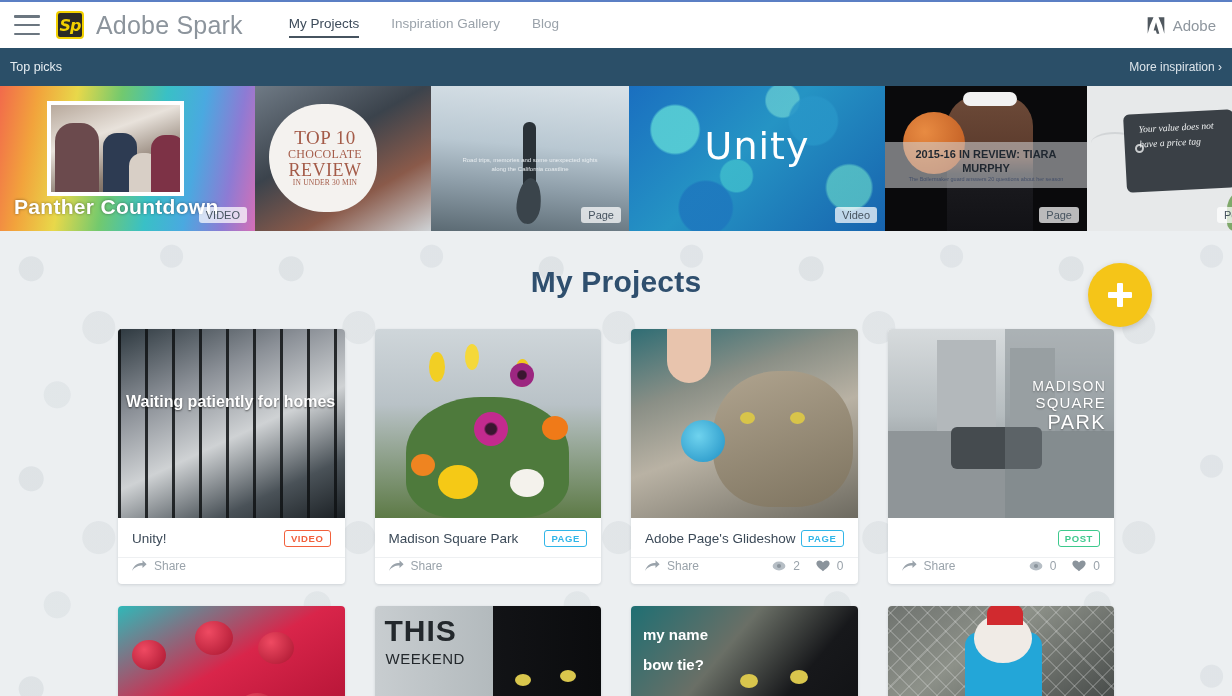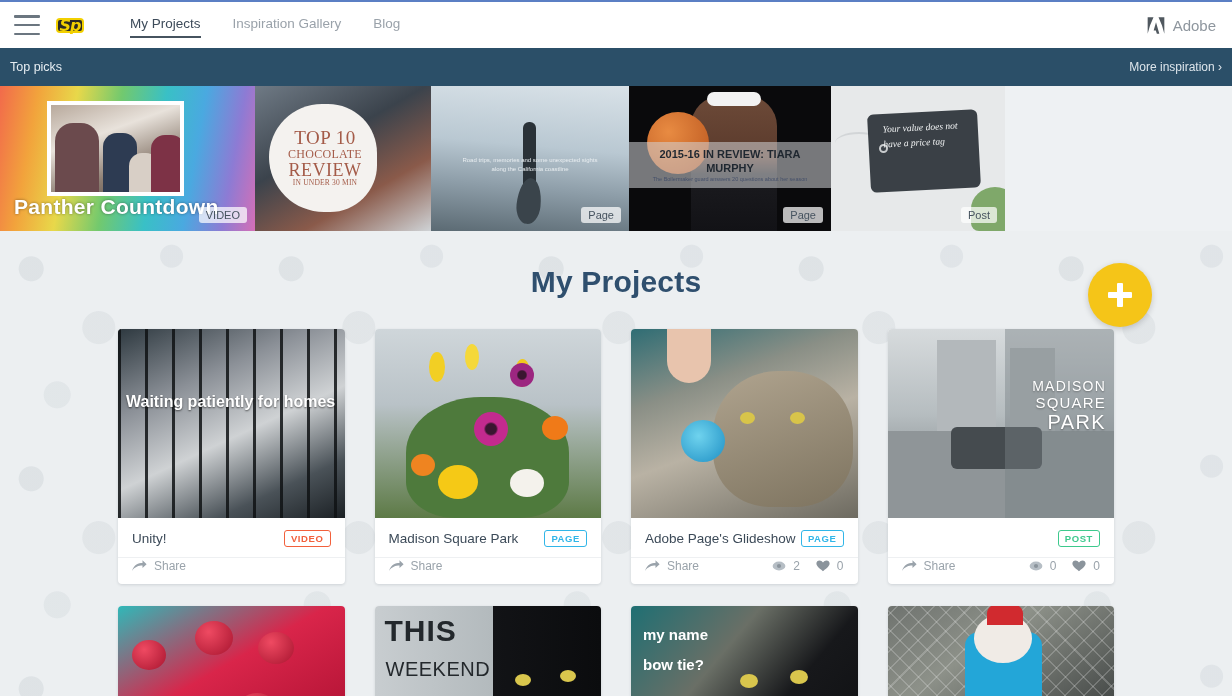--- a/index.html
+++ b/index.html
@@ -23,21 +23,21 @@
     z-index: 6;
   }
   .hamburger {
     width: 26px; height: 20px;
     display: flex; flex-direction: column; justify-content: space-between;
     margin-right: 16px; cursor: pointer;
   }
   .hamburger i { display: block; height: 2.5px; background: #6b7680; border-radius: 1px; }
 
   .sp-logo {
-    width: 28px; height: 15px; border-radius: 4px;
+    width: 28px; height: 28px; border-radius: 4px;
     background: #2b2a26;
     border: 2px solid #f2d000;
     color: #f2d000;
     font-size: 16px; font-weight: bold; font-style: italic;
     display: flex; align-items: center; justify-content: center;
     letter-spacing: -1px;
     font-family: "DejaVu Sans", sans-serif;
   }
   .brand-name {
     font-size: 25px; color: #8c949c; margin-left: 12px; font-weight: 300;
@@ -242,21 +242,21 @@
     text-shadow:0 1px 2px rgba(0,0,0,.35);}
   .t-msp .ovl b{display:block;font-size:14px;font-weight:normal;letter-spacing:1.2px;}
   .t-msp .ovl i{display:block;font-size:15px;font-style:normal;letter-spacing:1.2px;}
   .t-msp .ovl s{display:block;font-size:20px;text-decoration:none;letter-spacing:1.4px;}
 
   
   .t-berries{background:linear-gradient(150deg,#30b8b8 0%,#d9254a 38%,#b81638 70%,#7e1128 100%);}
   .t-berries .b{position:absolute;border-radius:50%;background:radial-gradient(circle at 36% 32%,#ef4a62,#a8142f);}
   .t-weekend{background:linear-gradient(90deg,#c8cdd0 0%,#b3babd 52%,#121316 52%,#0b0c0e 100%);}
   .t-weekend .w1{position:absolute;left:10px;top:8px;color:#23282c;font-size:30px;font-weight:bold;letter-spacing:1px;}
-  .t-weekend .w2{position:absolute;left:11px;top:52px;color:#23282c;font-size:20px;letter-spacing:.5px;}
+  .t-weekend .w2{position:absolute;left:11px;top:44px;color:#23282c;font-size:15px;letter-spacing:.5px;}
   .t-weekend .ey{position:absolute;width:16px;height:12px;background:#d9c64d;border-radius:50%;}
   .t-bowtie{background:linear-gradient(130deg,#1f6f73 0%,#6a6f66 34%,#17181b 60%,#0d0e10 100%);}
   .t-bowtie .l1{position:absolute;left:12px;top:20px;color:#fff;font-size:15px;font-weight:bold;}
   .t-bowtie .l2{position:absolute;left:12px;top:50px;color:#fff;font-size:15px;font-weight:bold;}
   .t-bowtie .ey{position:absolute;width:18px;height:14px;background:#d9c64d;border-radius:50%;}
   .t-clown{background:linear-gradient(145deg,#6f736f 0%,#8d9189 30%,#4a4e4c 70%,#2f3230 100%);}
   .t-clown .fence{position:absolute;inset:0;background:
     repeating-linear-gradient(45deg, rgba(240,240,240,.22) 0 1.5px, transparent 1.5px 13px),
     repeating-linear-gradient(-45deg, rgba(240,240,240,.22) 0 1.5px, transparent 1.5px 13px);}
   .t-clown .body{position:absolute;left:34%;top:14%;width:34%;height:86%;background:#23a6d8;border-radius:14px 14px 0 0;}
@@ -266,20 +266,21 @@
 </head>
 <body>
 
 <div class="topbar">
   <div class="hamburger">
     <i></i>
       <i></i>
       <i></i>
   </div>
   <div class="sp-logo">Sp</div>
+  <div class="brand-name">Adobe Spark</div>
 
   <div class="nav-links">
     <div class="nav-link active">My Projects</div>
     <div class="nav-link">Inspiration Gallery</div>
     <div class="nav-link">Blog</div>
   </div>
 
   <div class="adobe-corner">
     <svg class="adobe-mark" viewBox="0 0 24 22">
       <path d="M2 1 h7 l-4.2 10 L2 21 Z" fill="#50585f"></path>
@@ -318,20 +319,25 @@
     </div>
   </div>
 
   <div class="c-item tile3">
     <div class="surfer"></div>
     <div class="board"></div>
     <div class="h2">Road trips, memories and some unexpected sights along the California coastline</div>
     <div class="badge">Page</div>
   </div>
 
+  <div class="c-item tile4">
+    <div class="wash"></div>
+    <div class="cap">Unity</div>
+    <div class="badge">Video</div>
+  </div>
 
   <div class="c-item tile5">
     <div class="player"></div>
     <div class="band"></div>
     <div class="bball"></div>
     <div class="scrim"></div>
     <div class="ttl">2015-16 IN REVIEW: TIARA MURPHY</div>
     <div class="sub">The Boilermaker guard answers 20 questions about her season</div>
     <div class="badge">Page</div>
   </div>

